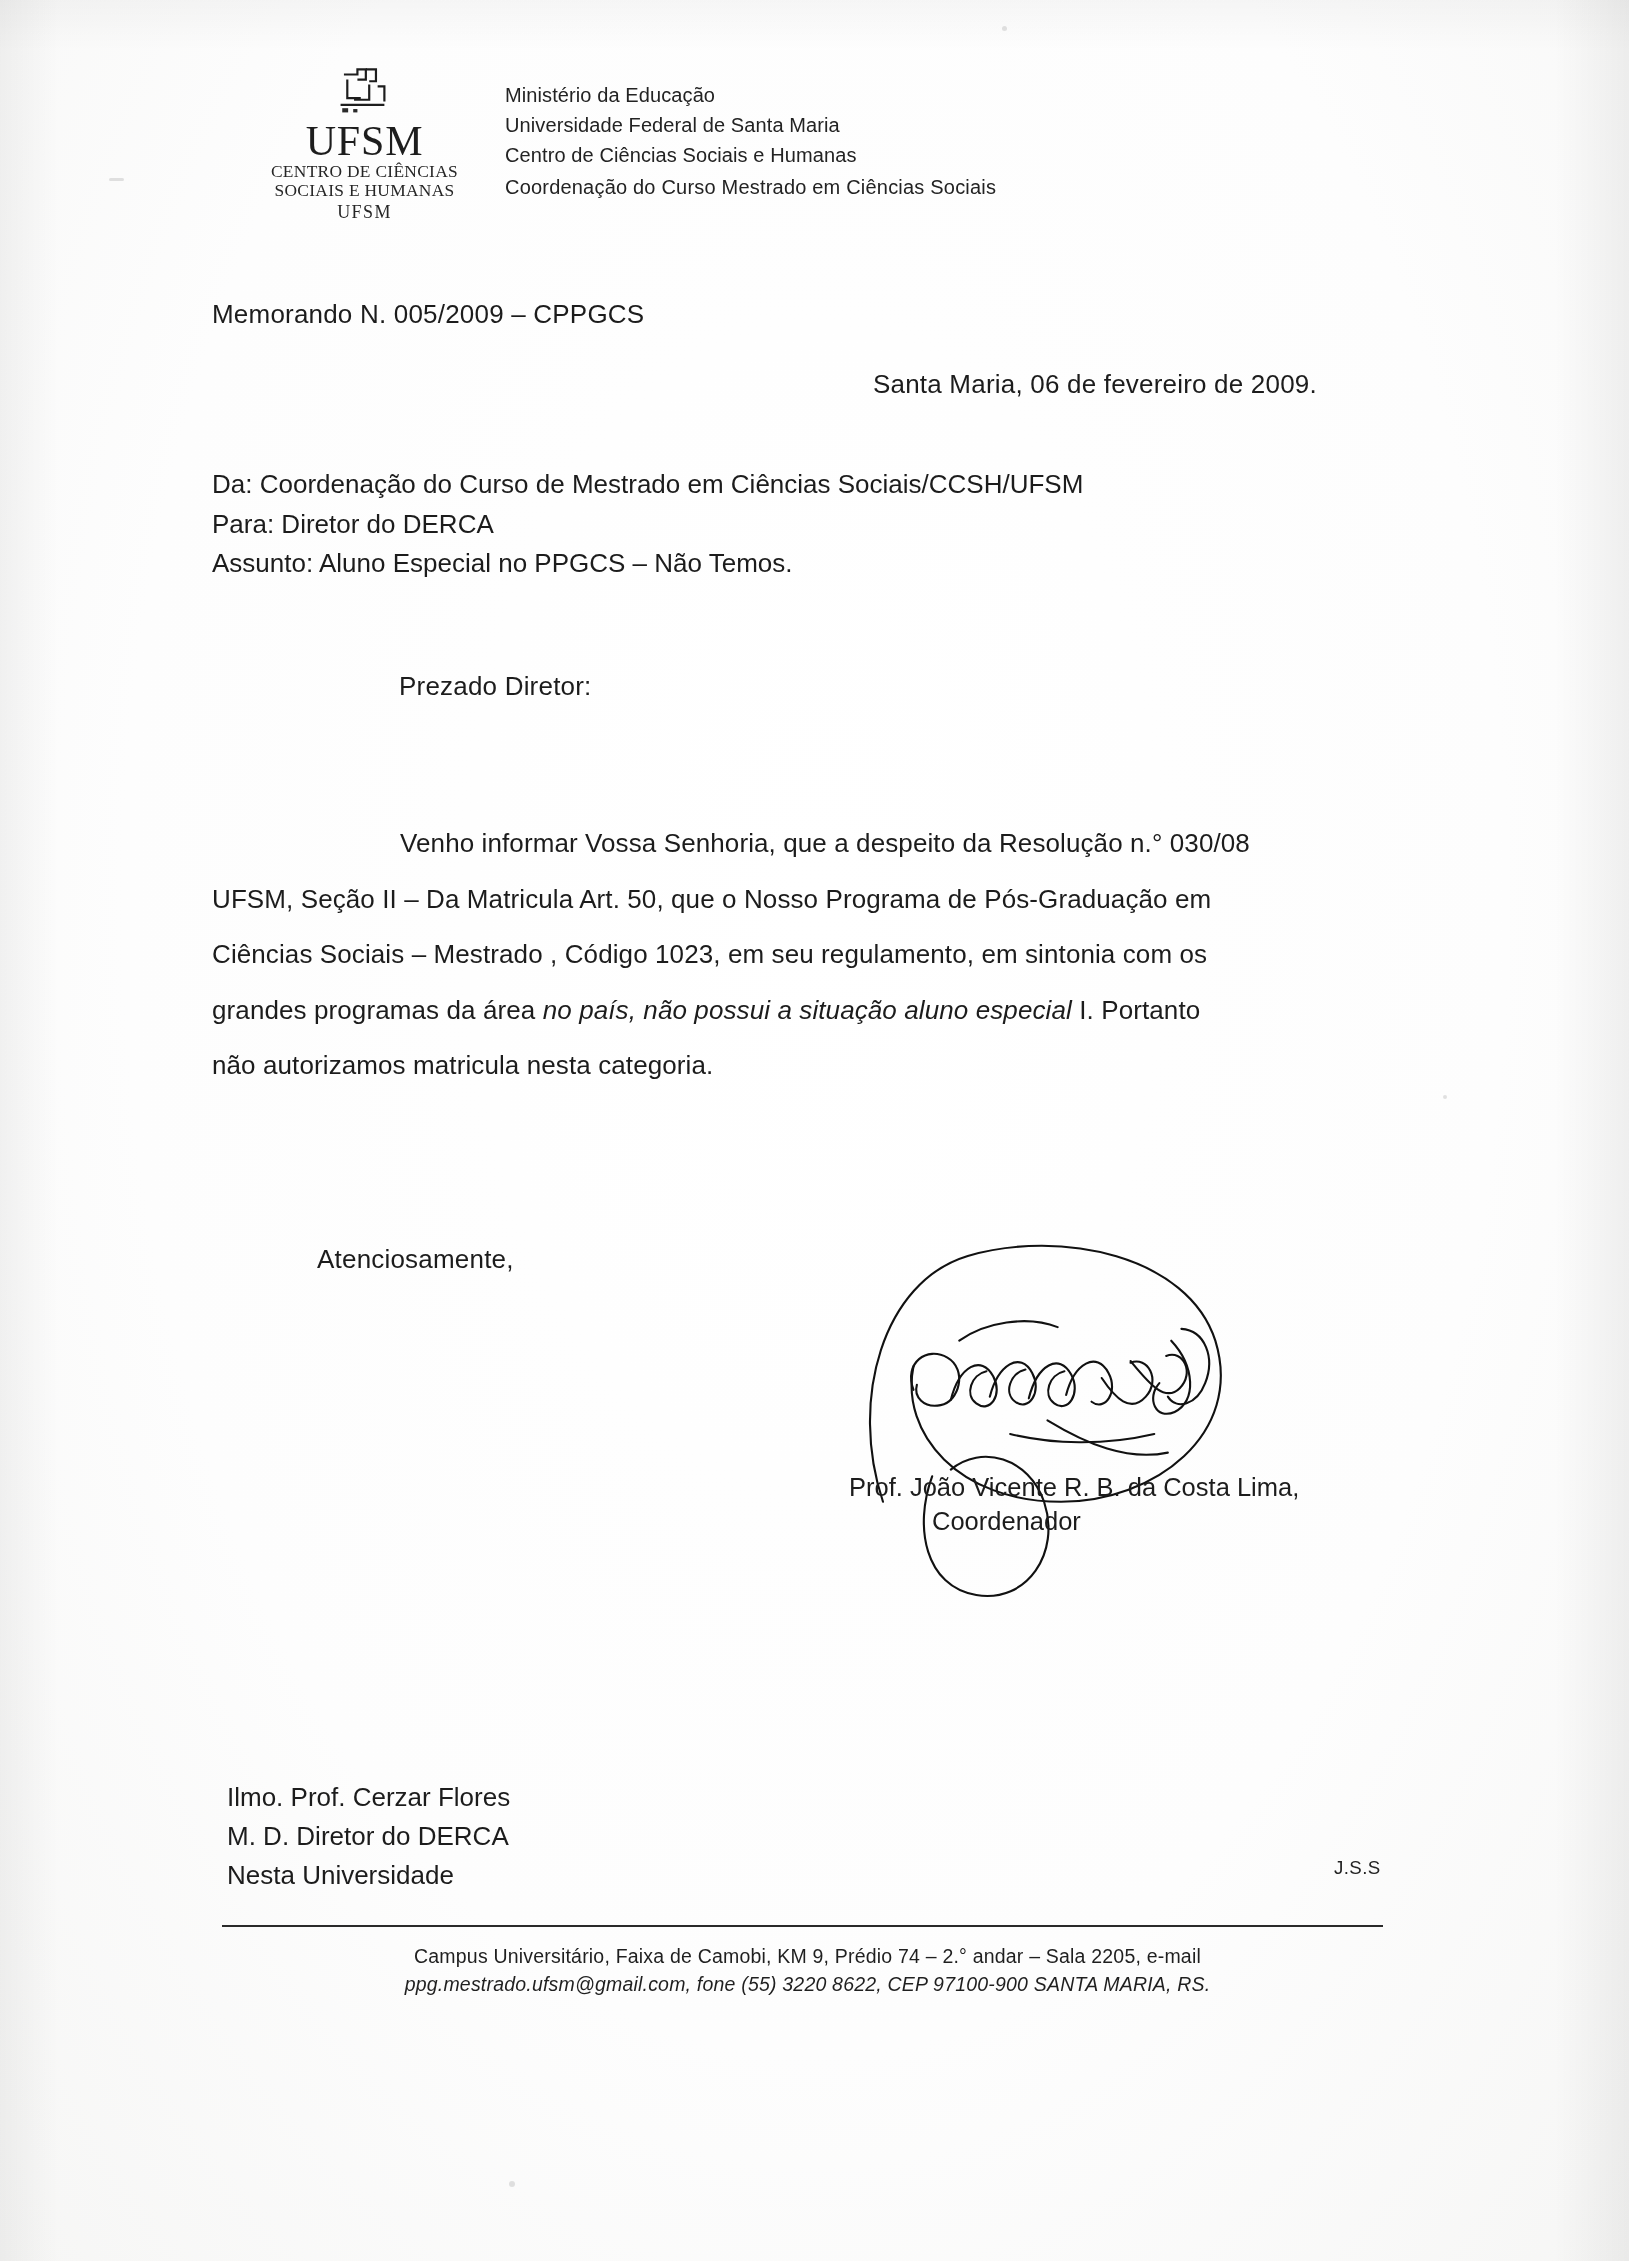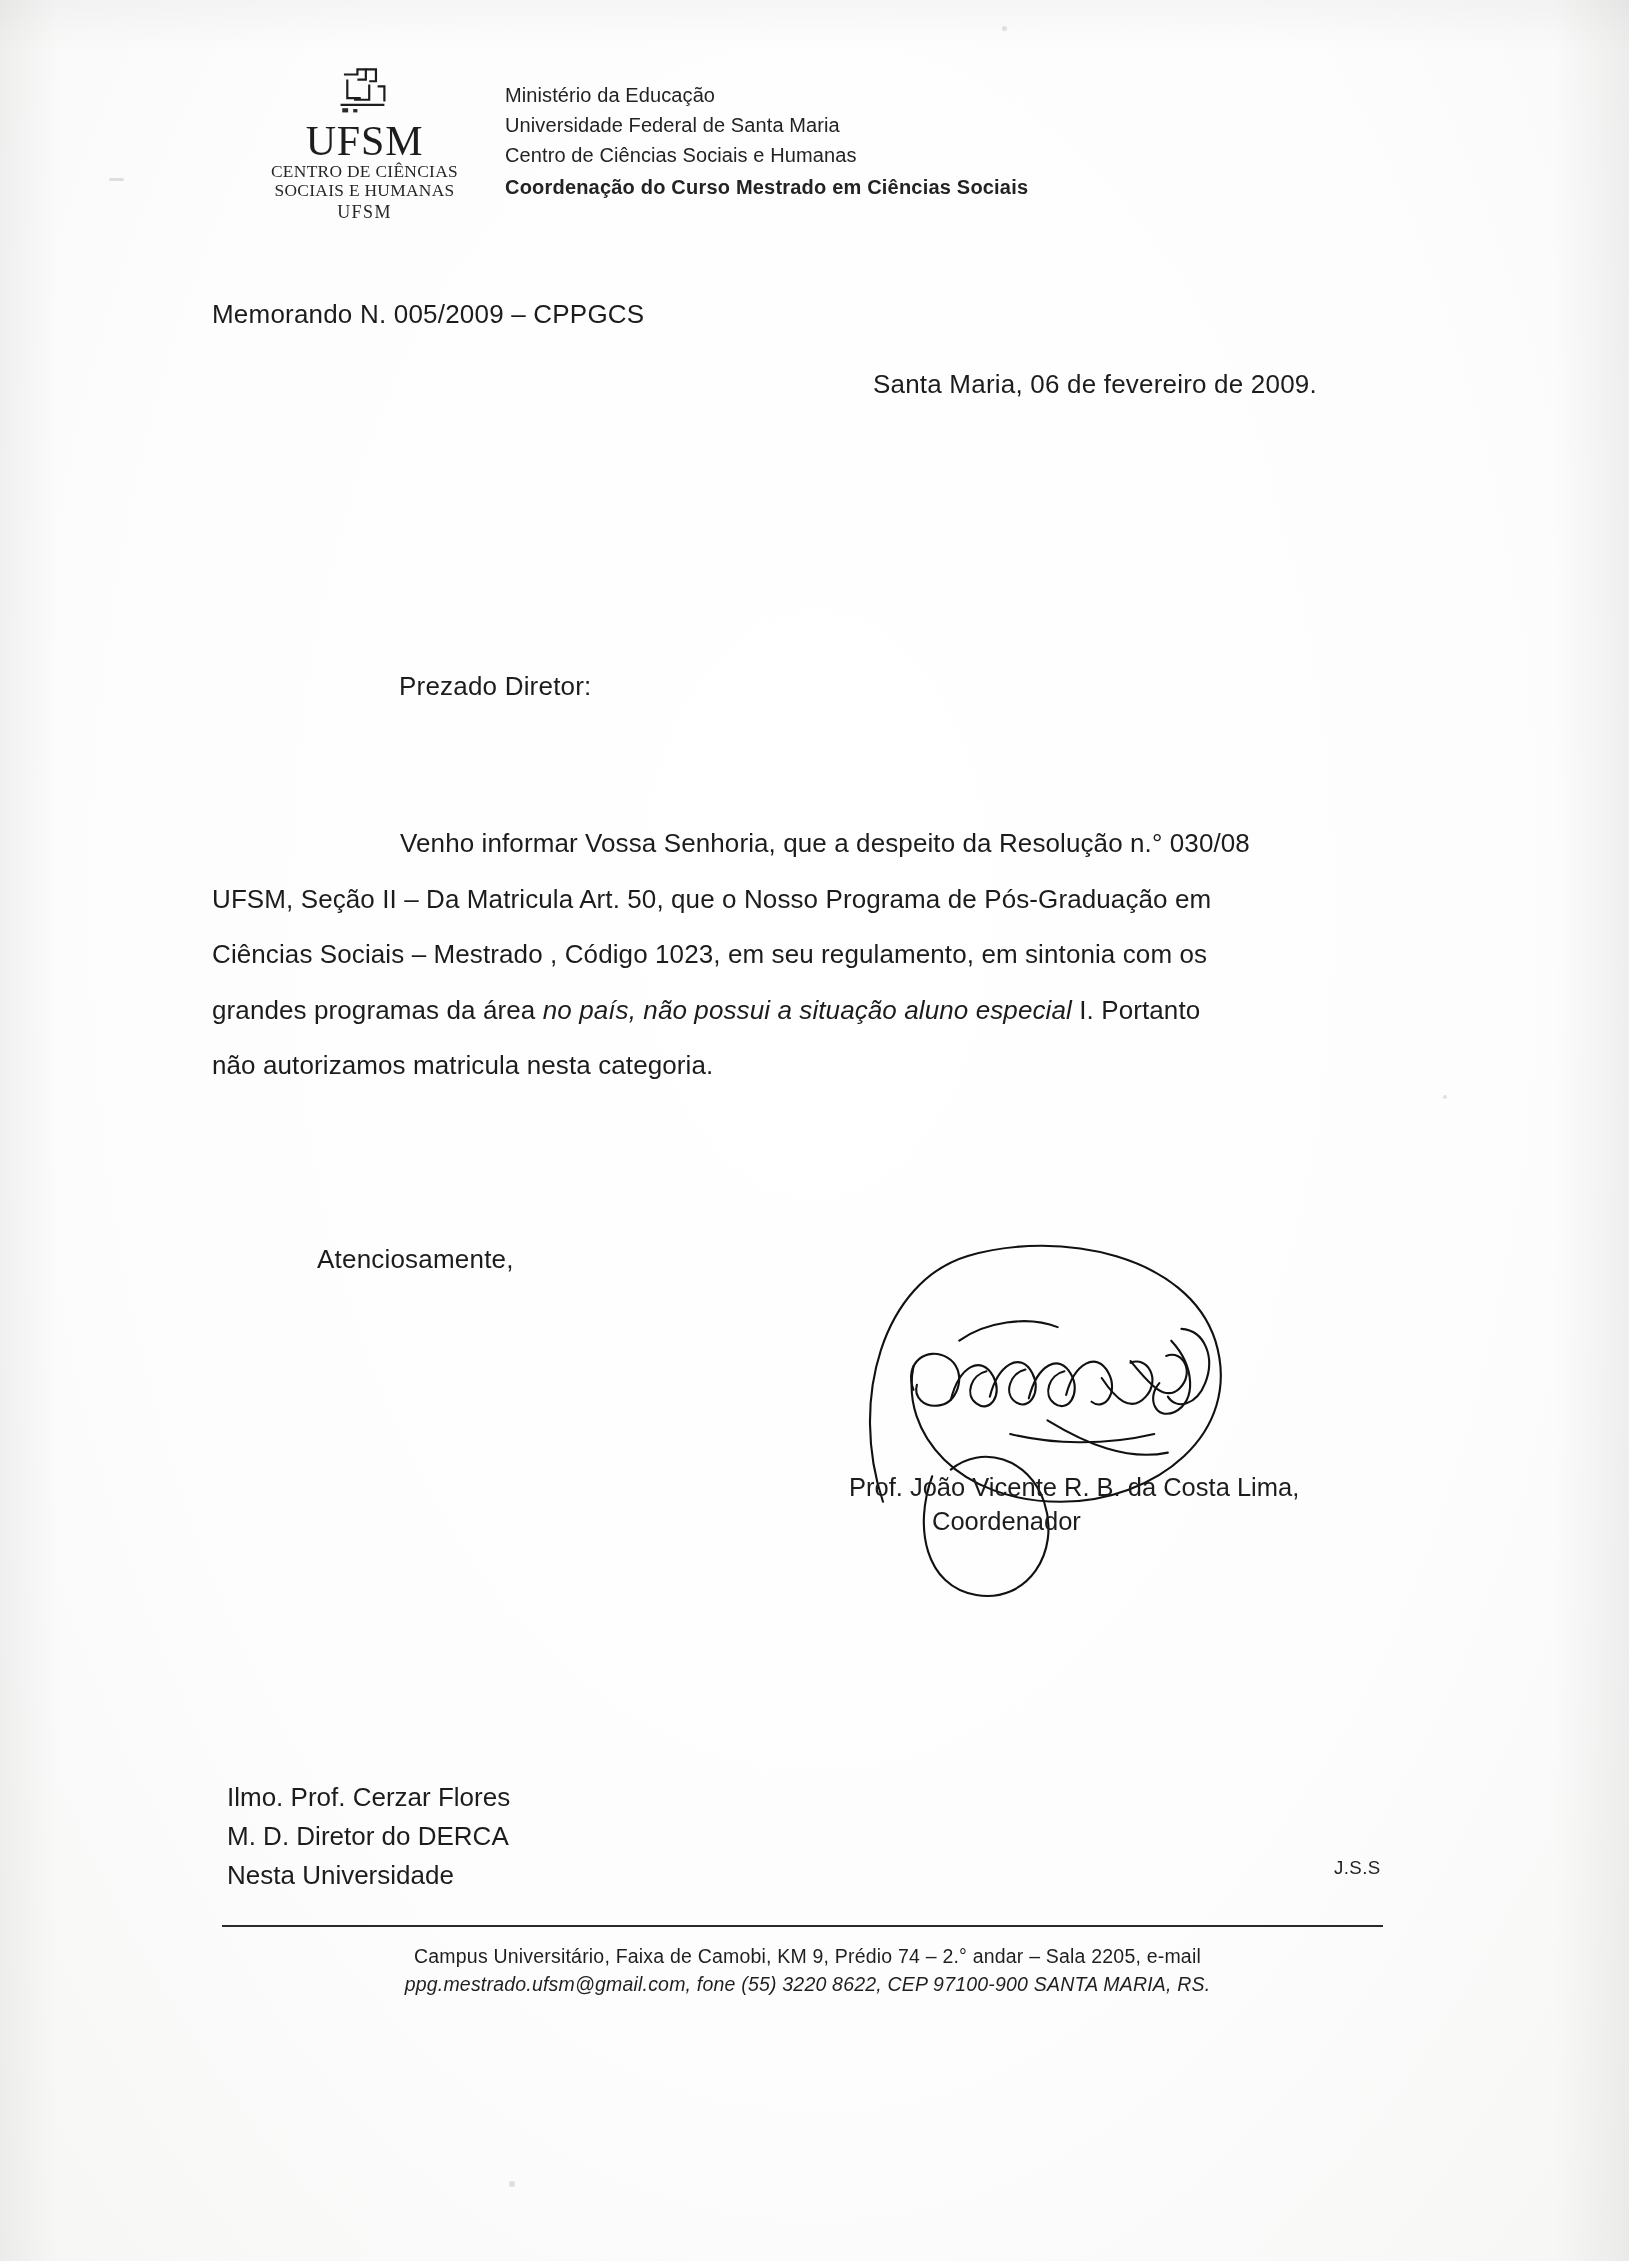--- a/index.html
+++ b/index.html
@@ -87,21 +87,21 @@
     margin-left: 31px;
     padding-top: 18.7px;
     line-height: 1.52;
   }
   .org-line {
     font-size: 20px;
     color: #232323;
     letter-spacing: 0.1px;
   }
   .org-line.bold {
-    font-weight: bold;
+    font-weight: normal;
     font-size: 20px;
     letter-spacing: 0.2px;
     margin-top: 0.8px;
   }
 
   
   .txt {
     position: absolute;
     font-size: 25.5px;
     color: #1c1c1c;
@@ -285,20 +285,25 @@
       <div class="org-line">Ministério da Educação</div>
       <div class="org-line">Universidade Federal de Santa Maria</div>
       <div class="org-line">Centro de Ciências Sociais e Humanas</div>
       <div class="org-line bold">Coordenação do Curso Mestrado em Ciências Sociais</div>
     </div>
   </div>
 
   <div class="txt" id="memo-no">Memorando N. 005/2009 – CPPGCS</div>
   <div class="txt" id="place-date">Santa Maria, 06 de fevereiro de 2009.</div>
 
+  <div id="block-from">
+    <div>Da: Coordenação do Curso de Mestrado em Ciências Sociais/CCSH/UFSM</div>
+    <div>Para: Diretor do DERCA</div>
+    <div>Assunto: Aluno Especial no PPGCS – Não Temos.</div>
+  </div>
 
   <div class="txt" id="greeting">Prezado Diretor:</div>
 
   <div id="paragraph">
     <div class="pline indent">Venho informar Vossa Senhoria, que a despeito da Resolução n.° 030/08</div>
     <div class="pline">UFSM, Seção II – Da Matricula Art. 50, que o Nosso Programa de Pós-Graduação em</div>
     <div class="pline">Ciências Sociais – Mestrado , Código 1023, em seu regulamento, em sintonia com os</div>
     <div class="pline">grandes programas da área <span class="ital">no país,  não possui a situação aluno especial</span> I. Portanto</div>
     <div class="pline">não autorizamos matricula nesta categoria.</div>
   </div>

